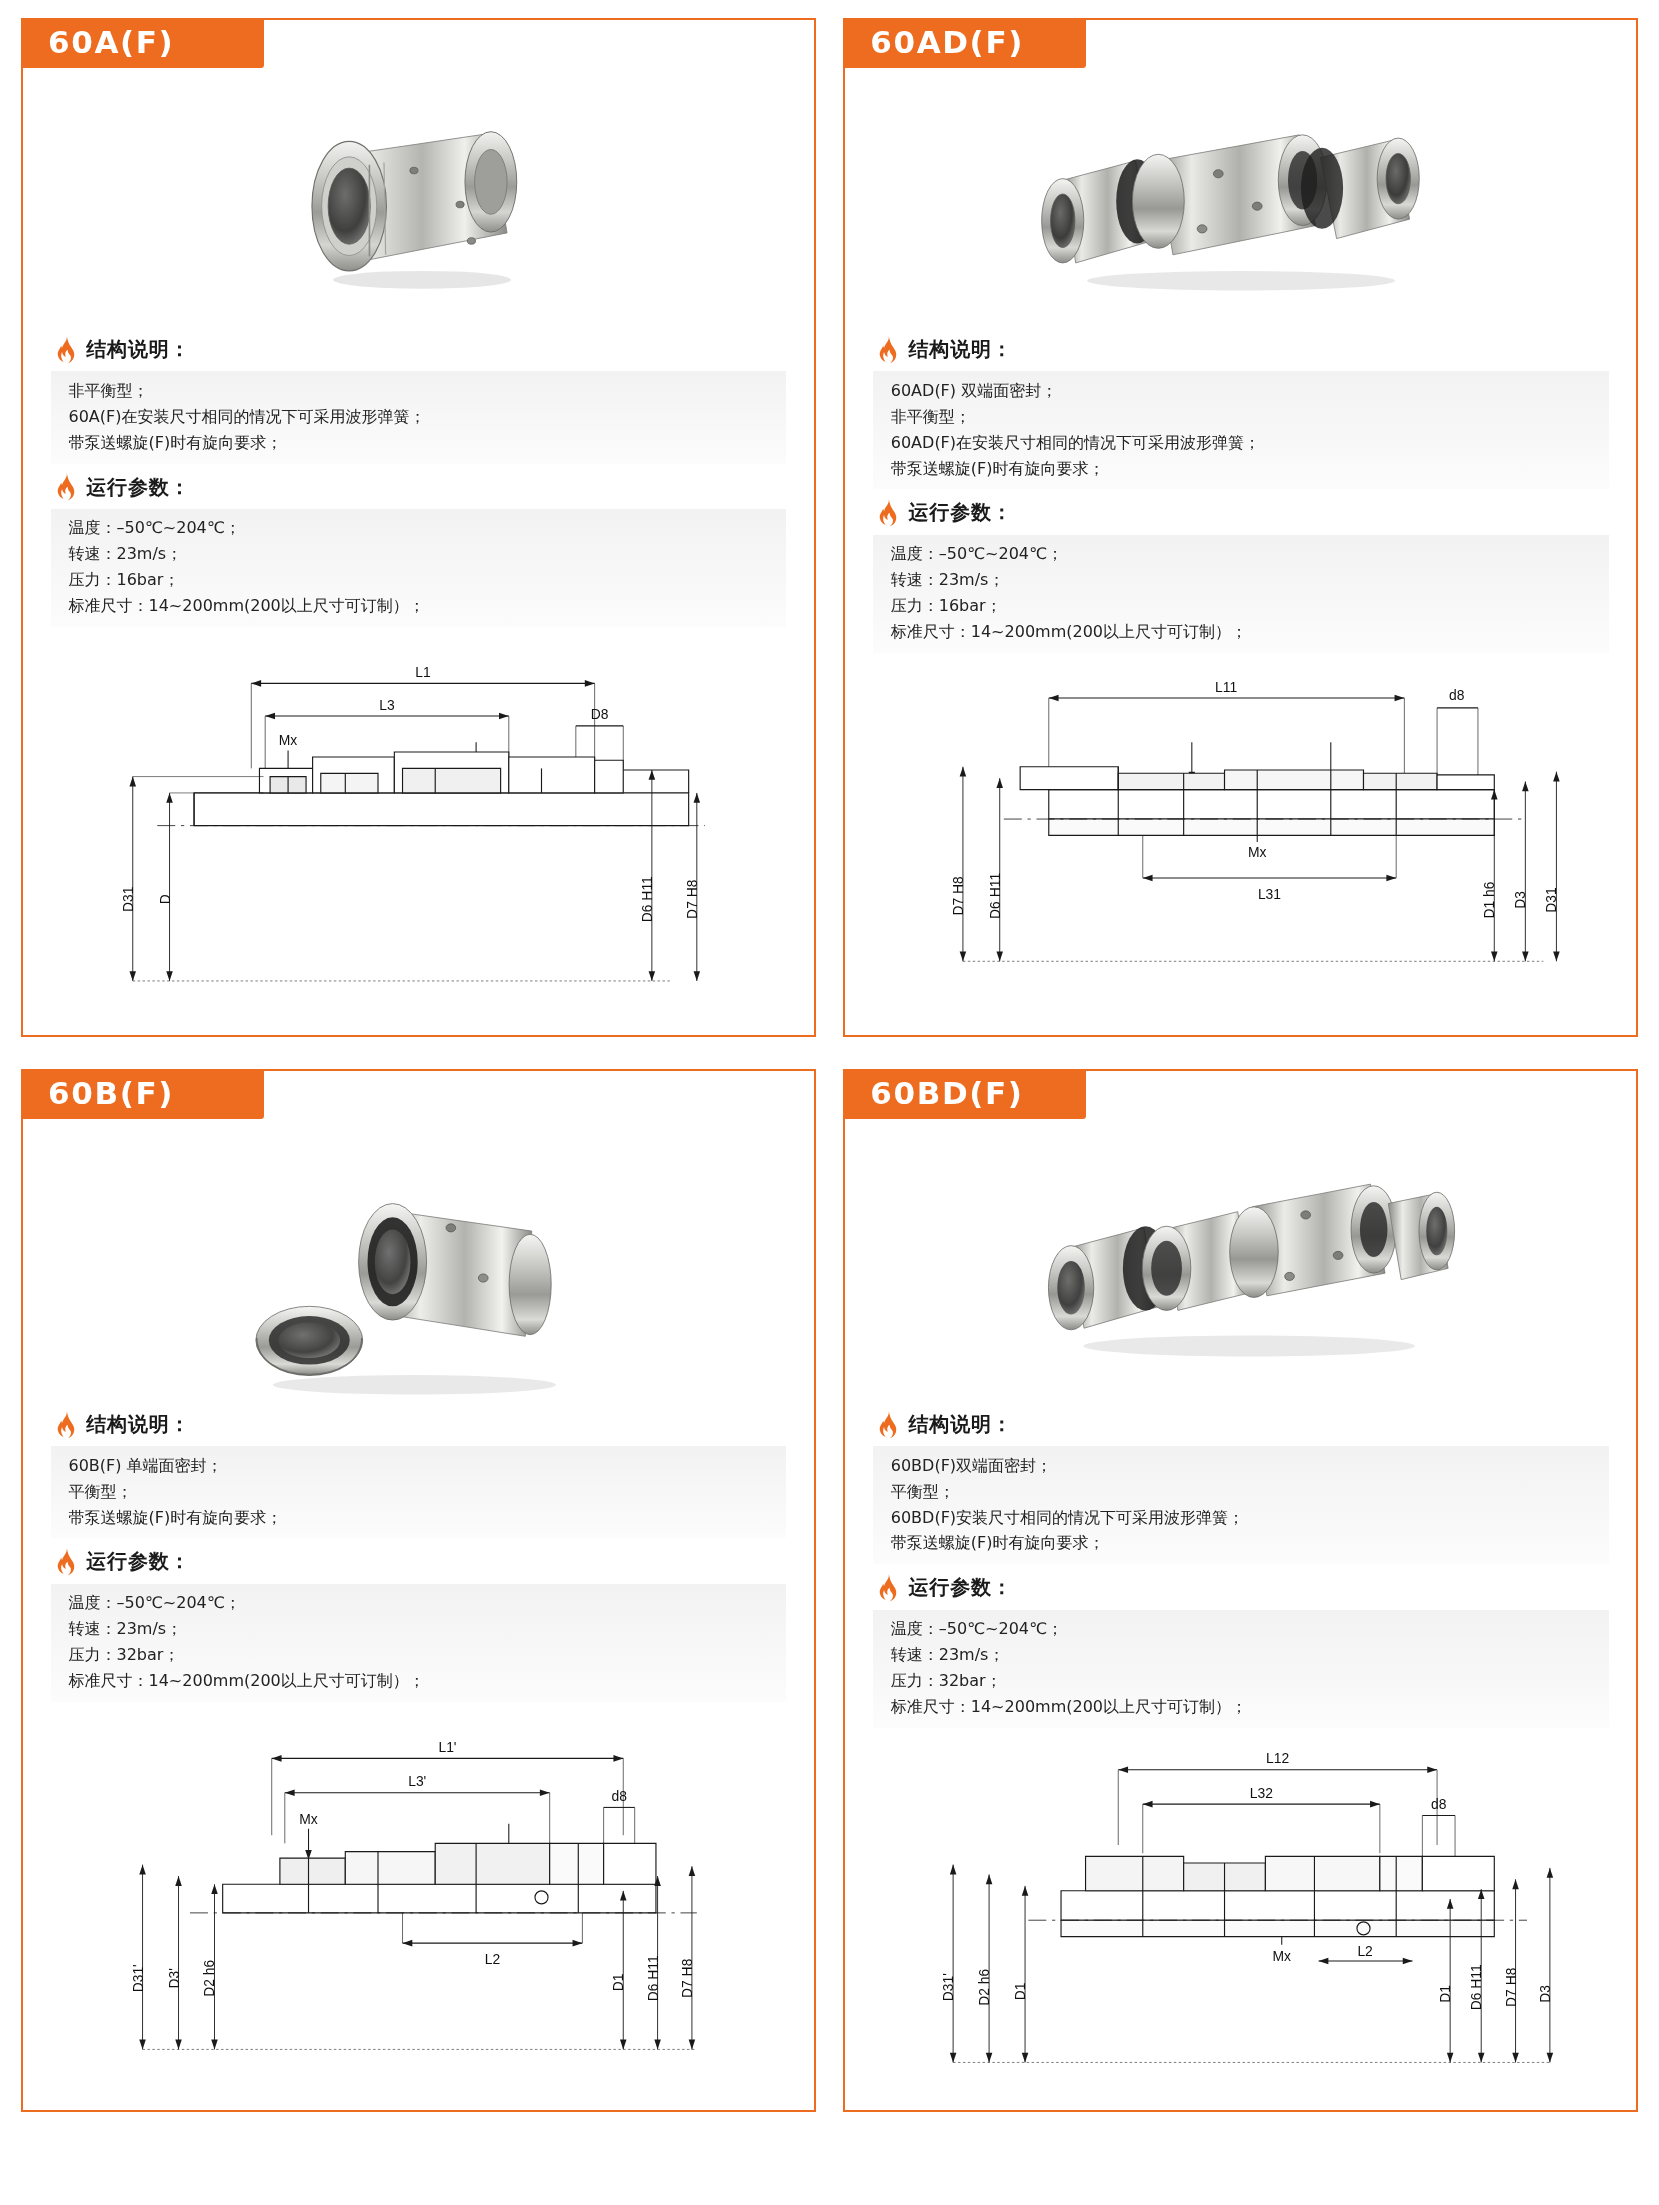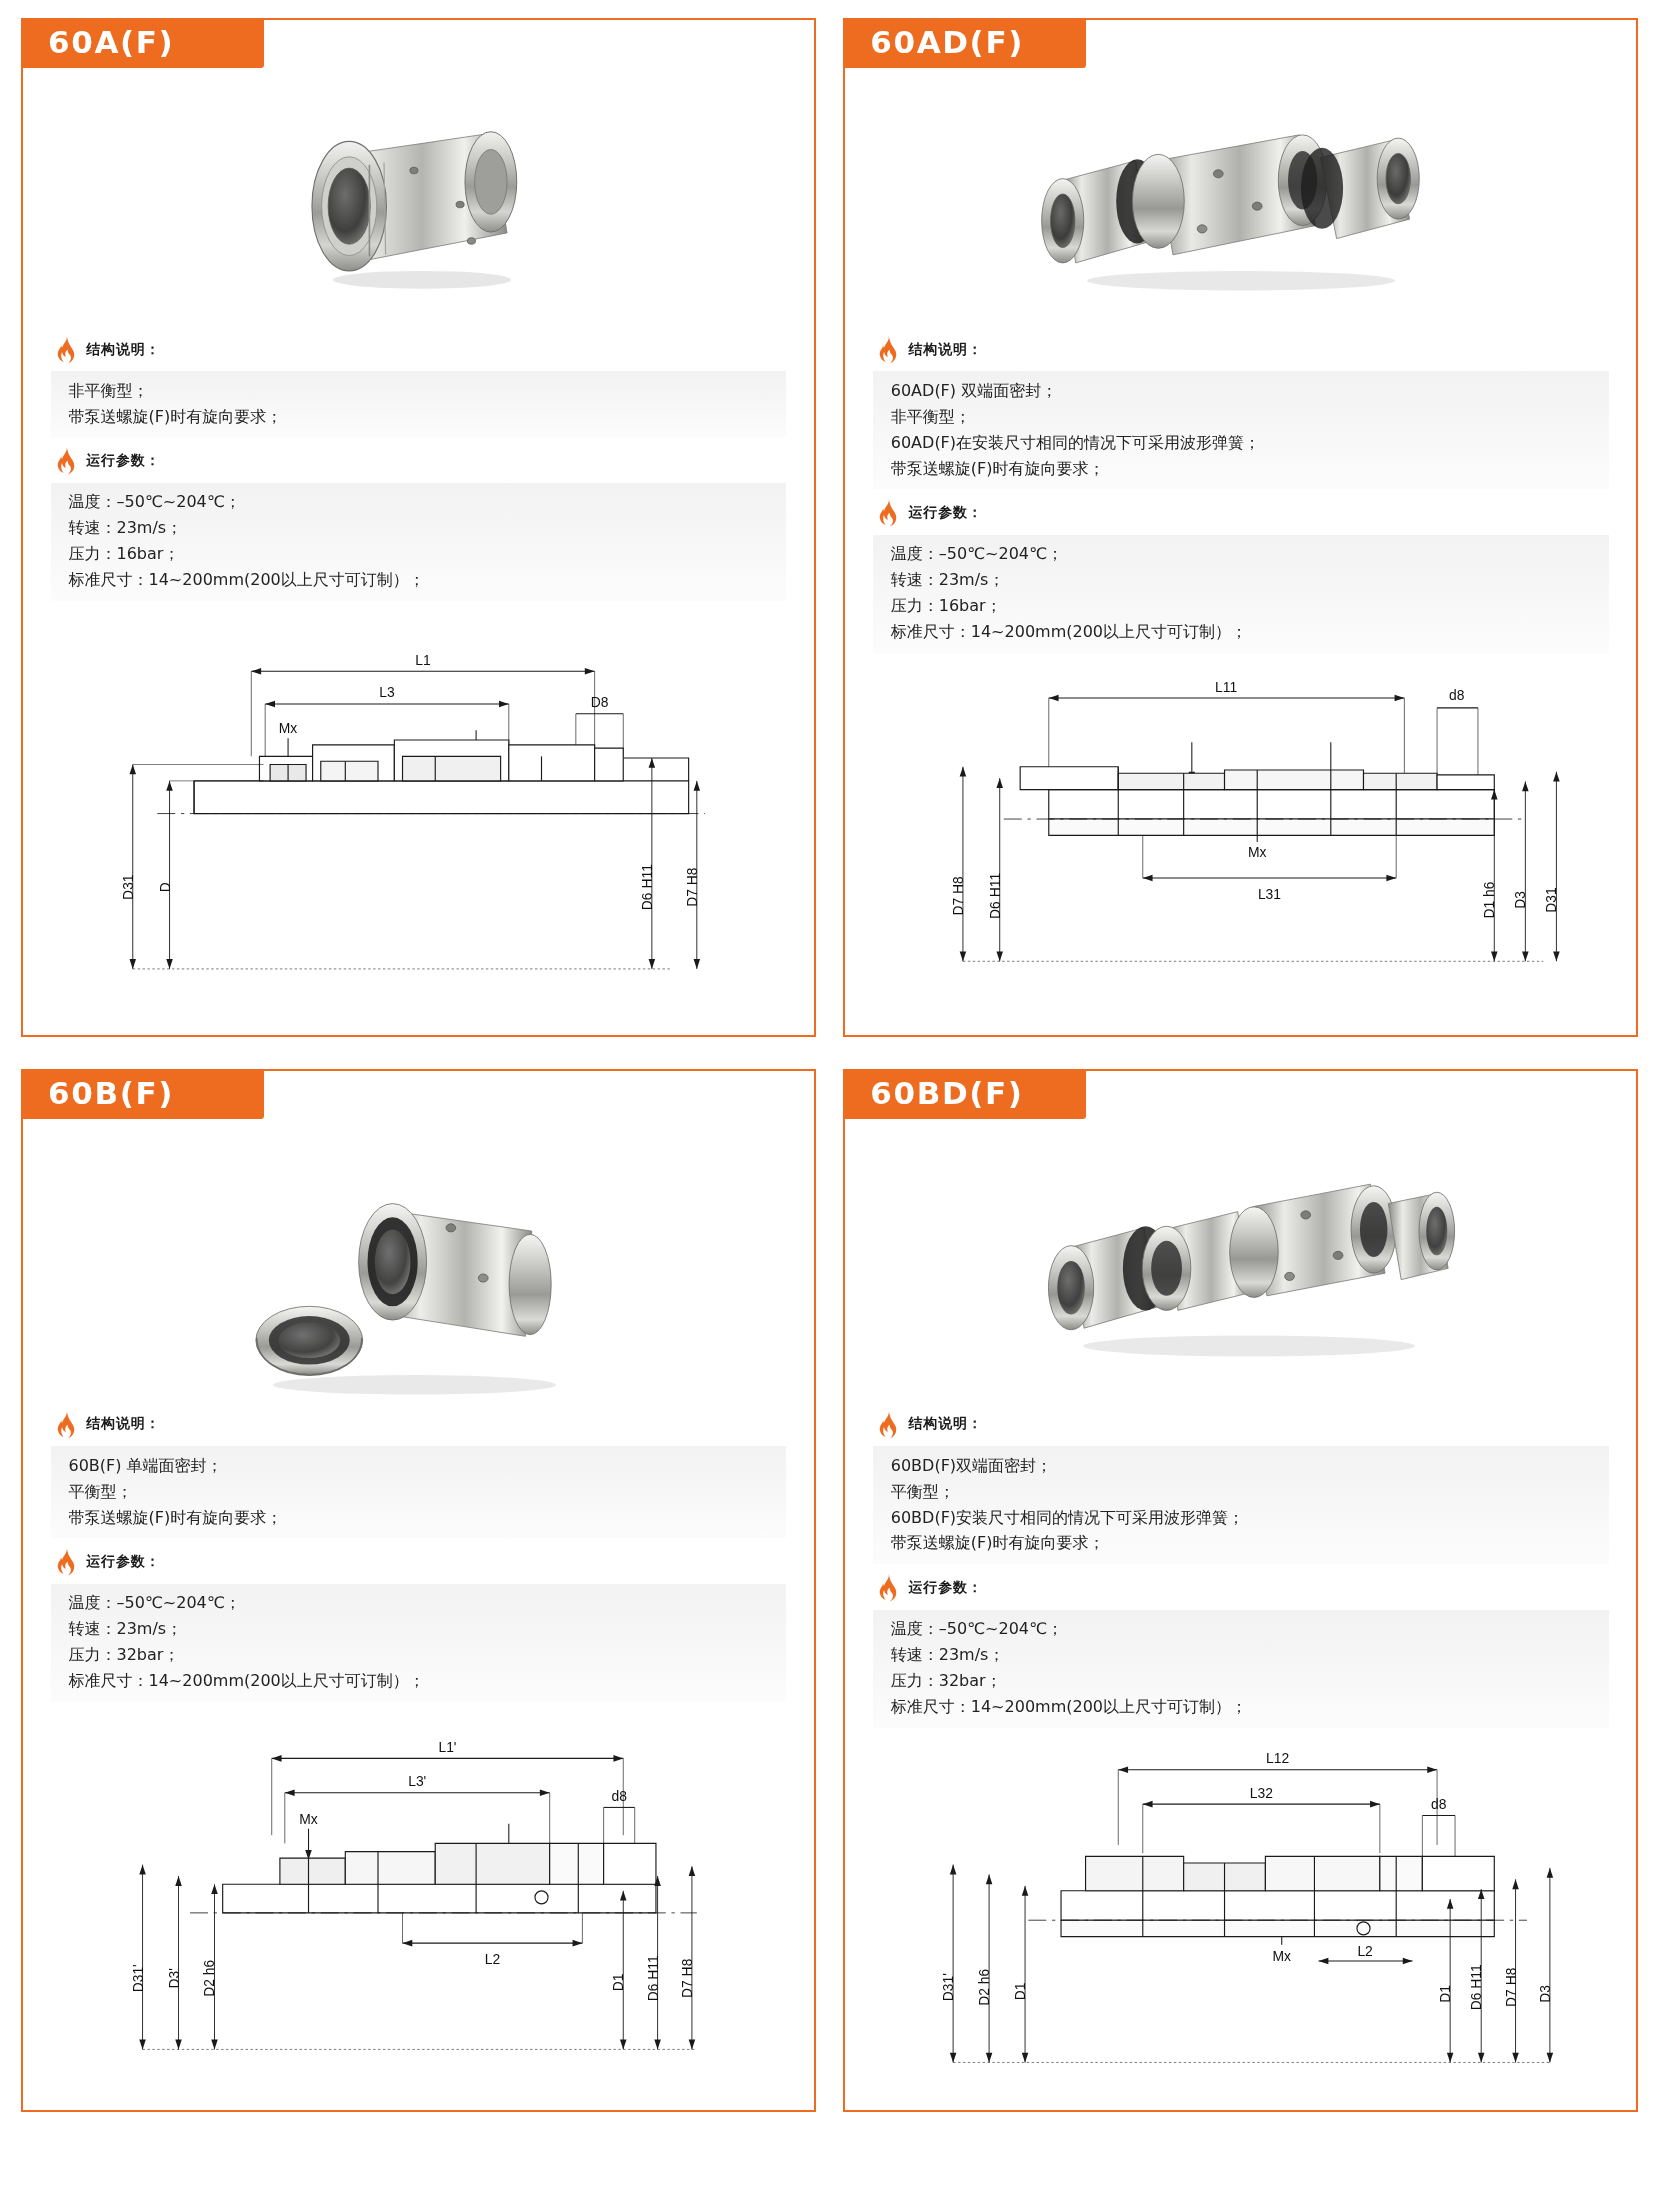--- a/index.html
+++ b/index.html
@@ -78,21 +78,21 @@
     gap: 11.3px;
     margin: 4.9px 0 8px 6.5px;
   }
   .flame {
     width: 18px;
     height: 27.5px;
     flex: 0 0 auto;
   }
   .section-head .sh-text {
     font-family: "DejaVu Sans", sans-serif;
-    font-size: 14px;
+    font-size: 20px;
     font-weight: bold;
     color: #1a1a1a;
     letter-spacing: 0.8px;
   }
   .lines {
     background: linear-gradient(to bottom, #f2f2f2, #fcfcfc);
     padding: 6.5px 6.5px 8px 18px;
     margin-bottom: 4.9px;
   }
   .lines .ln {
@@ -176,20 +176,21 @@
       <div class="section-head">
         <svg class="flame" viewBox="0 0 22 34">
           <path d="M12 0 C13 8 5 10 6 19 C6.6 25 11 26 11 26 C8 20 13 17 13 17 C13 23 18 23 17 28 C16.3 31.5 13 34 13 34 C19 32 22 27 21 21 C20 15 14 13 12 0 Z" fill="#ed6c1f"></path>
           <path d="M5 12 C3 17 0 19 1 24 C1.7 28 5 31 8 32 C5 28 4 24 6 20 C7.2 17.5 6 14 5 12 Z" fill="#ed6c1f"></path>
         </svg>
         <span class="sh-text">结构说明：</span>
       </div>
 
       <div class="lines">
         <div class="ln">非平衡型；</div>
+        <div class="ln">60A(F)在安装尺寸相同的情况下可采用波形弹簧；</div>
         <div class="ln">带泵送螺旋(F)时有旋向要求；</div>
       </div>
 
       <div class="section-head">
         <svg class="flame" viewBox="0 0 22 34">
           <path d="M12 0 C13 8 5 10 6 19 C6.6 25 11 26 11 26 C8 20 13 17 13 17 C13 23 18 23 17 28 C16.3 31.5 13 34 13 34 C19 32 22 27 21 21 C20 15 14 13 12 0 Z" fill="#ed6c1f"></path>
           <path d="M5 12 C3 17 0 19 1 24 C1.7 28 5 31 8 32 C5 28 4 24 6 20 C7.2 17.5 6 14 5 12 Z" fill="#ed6c1f"></path>
         </svg>
         <span class="sh-text">运行参数：</span>
       </div>

